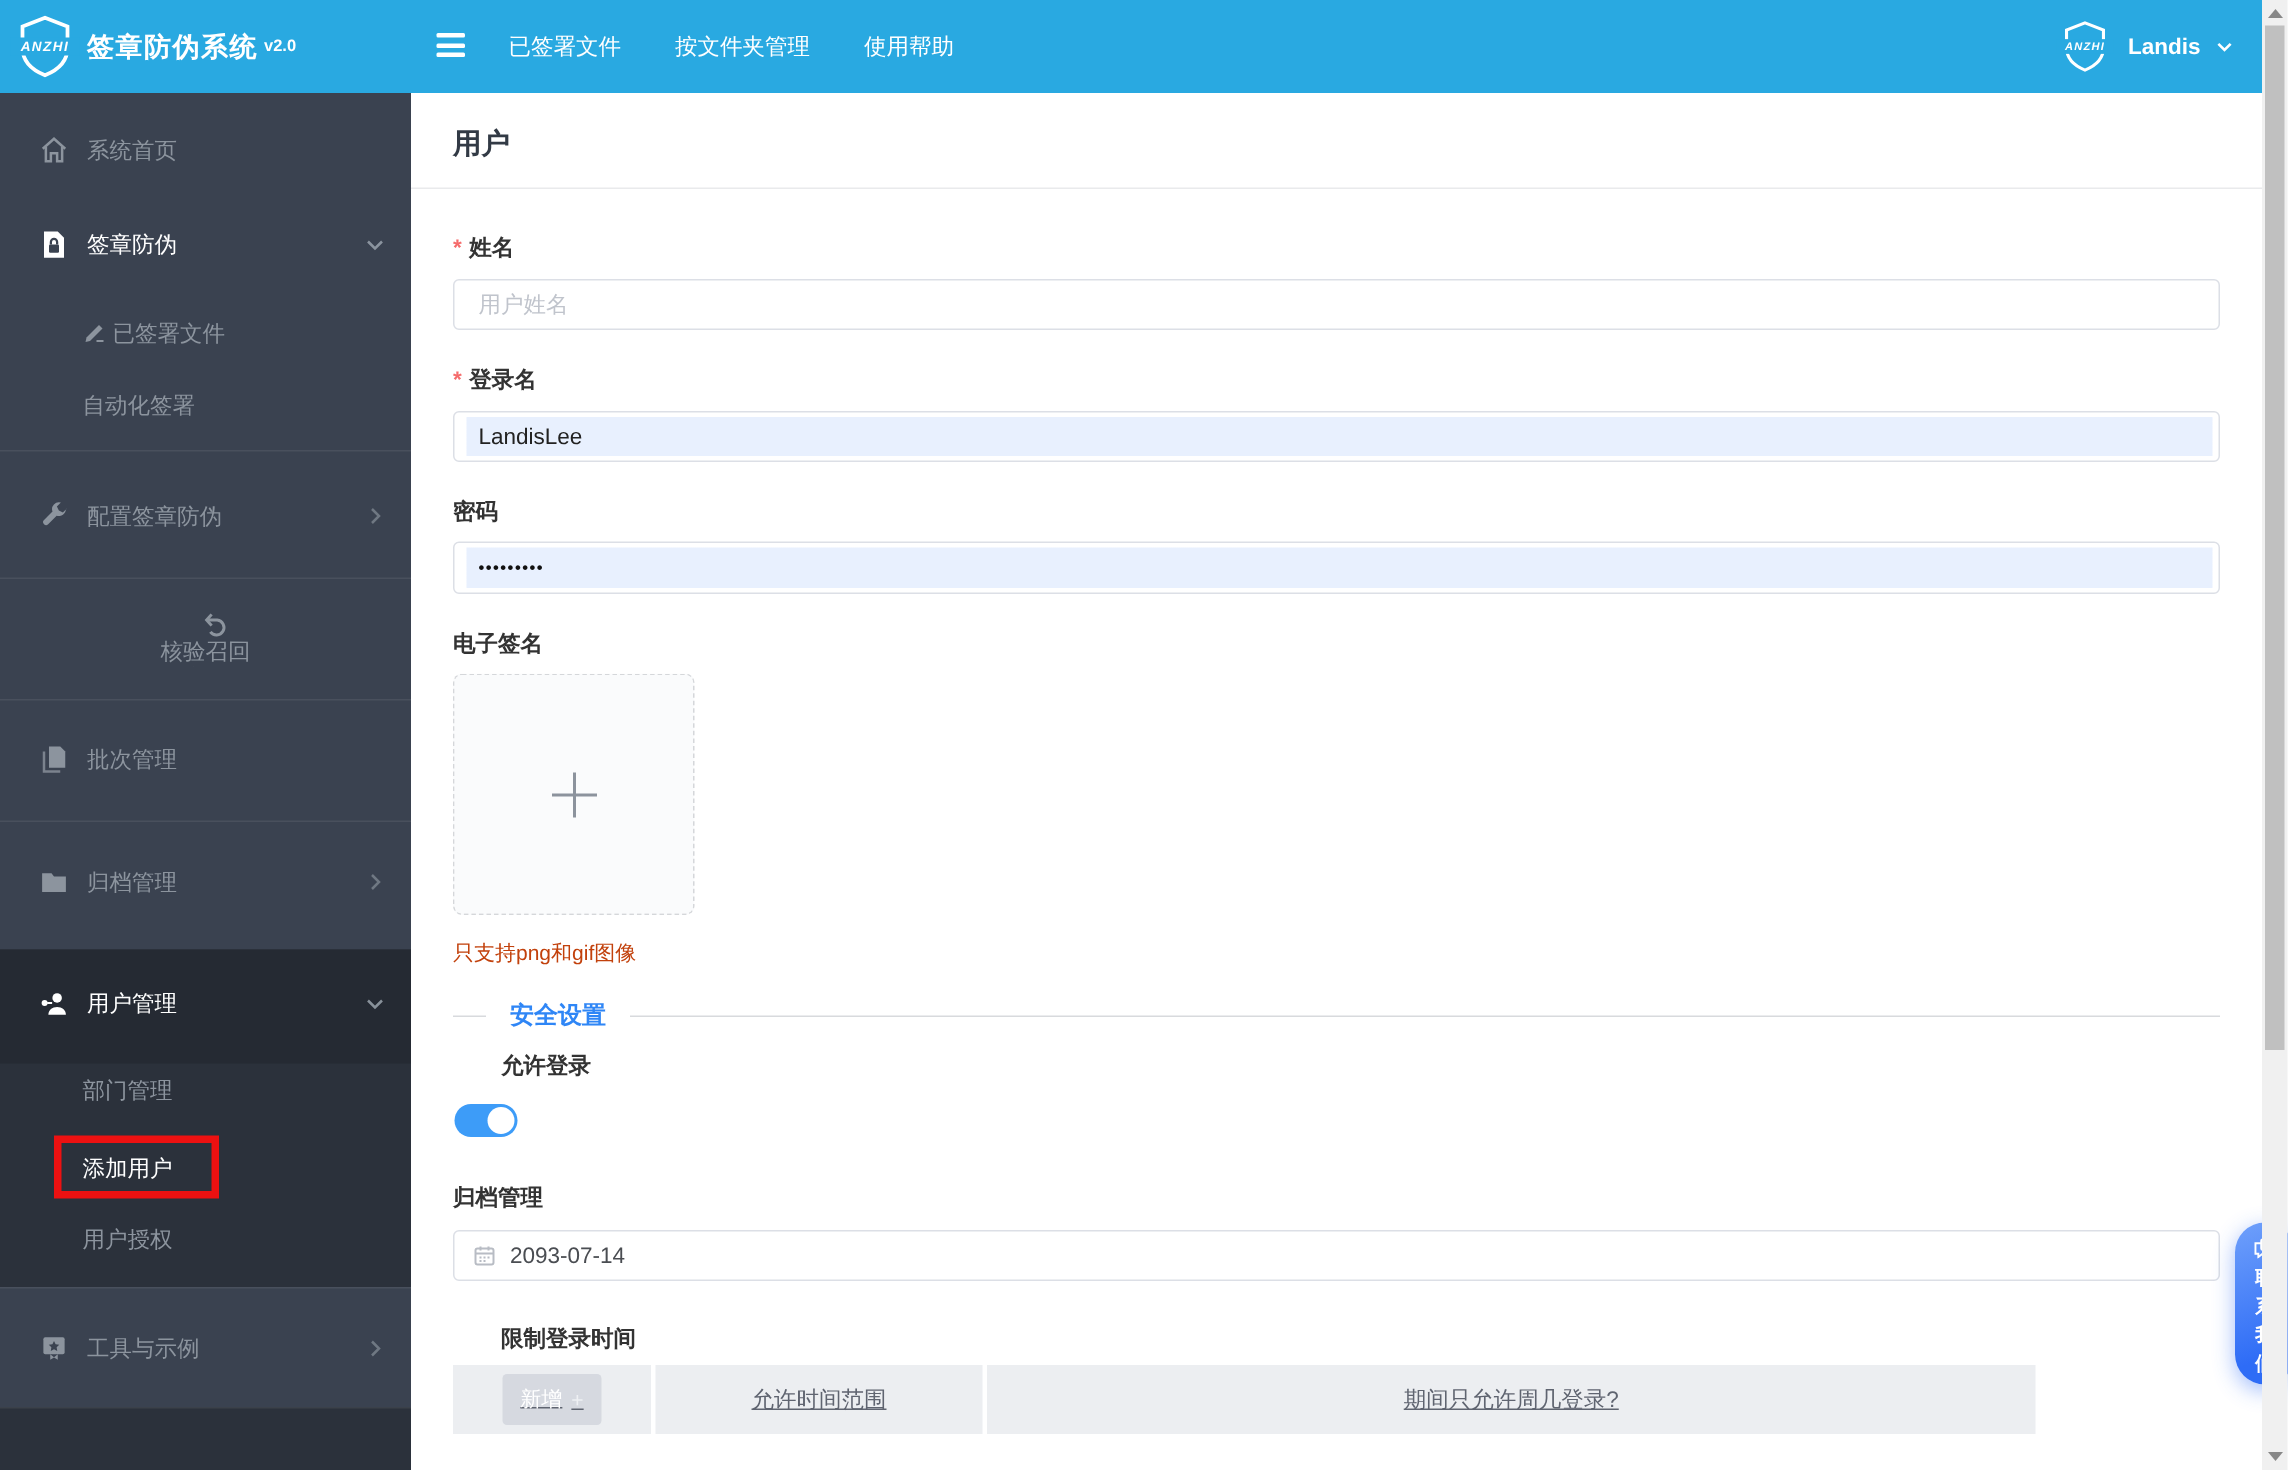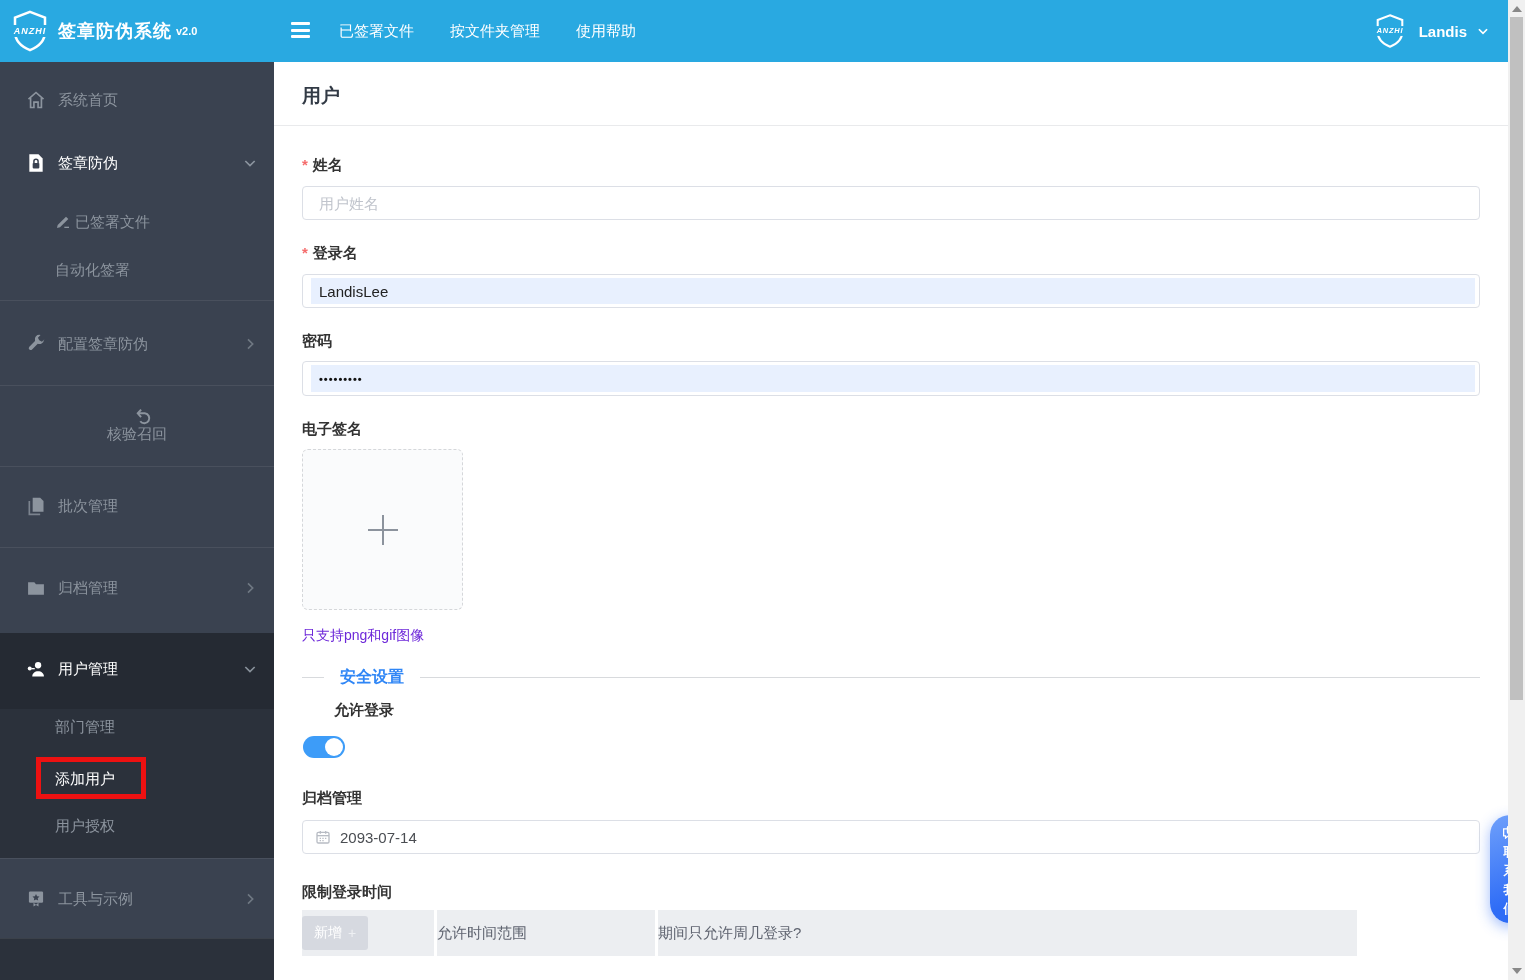--- a/index.html
+++ b/index.html
@@ -60,41 +60,41 @@
   .autofill { background:
       linear-gradient(#e8f0fe,#e8f0fe) no-repeat 8px 3px / calc(100% - 12px) calc(100% - 6px), #fff; }
   .pwd { font-size:11px; font-weight:bold; letter-spacing:1px; color:#111; display:flex; align-items:center; }
 
   .upload-box { position:absolute; left:28px; top:387px; width:161px; height:161px;
     border:1px dashed #d5d7da; border-radius:6px; background:#fafbfc; cursor:pointer; }
   .plus-icon { position:absolute; left:50%; top:50%; width:30px; height:30px; transform:translate(-50%,-50%); }
   .plus-icon::before, .plus-icon::after { content:""; position:absolute; background:#8c939d; }
   .plus-icon::before { left:14px; top:0; width:2px; height:30px; }
   .plus-icon::after { left:0; top:14px; width:30px; height:2px; }
-  .upload-hint { position:absolute; left:28px; top:565px; font-size:14px; color:#6d28d9; }
+  .upload-hint { position:absolute; left:28px; top:565px; font-size:14px; color:#c2410c; }
 
   .section-divider { position:absolute; left:28px; top:604px; width:1178px; height:22px;
     display:flex; align-items:center; }
   .section-divider .line-s { width:22px; height:1px; background:#d8dadd; }
   .section-divider .sec-title { font-size:16px; font-weight:bold; color:#2f86f6; margin:0 16px; }
   .section-divider .line-l { flex:1; height:1px; background:#d8dadd; }
 
   .toggle { position:absolute; left:29px; top:674px; width:42px; height:22px; border-radius:11px;
     background:#3d9cf8; cursor:pointer; }
   .toggle .knob { position:absolute; right:2px; top:2px; width:18px; height:18px; border-radius:50%; background:#fff; }
 
   .datefield { position:absolute; left:28px; top:758px; width:1178px; height:34px;
     border:1px solid #dcdfe6; border-radius:4px; display:flex; align-items:center; padding:0 12px;
     color:#4a4d52; font-size:15px; cursor:pointer; background:#fff; }
   .datefield .cal { width:16px; height:16px; margin-right:9px; flex:0 0 auto; }
 
   .login-table { position:absolute; left:28px; top:848px; width:1055px; height:46px;
     display:flex; gap:3px; }
   .login-table .th { background:#eceef1; height:46px; display:flex; align-items:center;
-    font-size:15px; color:#5f6470; }
+    justify-content:center; font-size:15px; color:#5f6470;text-decoration:underline; }
   .th.c0 { width:132px; } .th.c1 { width:331px; } .th.c2 { width:218px; } .th.c3 { flex:1; }
   .add-btn { background:#d6d9e0; color:#fff; font-size:14px; padding:8px 12px; border:none;
     border-radius:3px; cursor:not-allowed; display:flex; align-items:center; gap:6px; }
   .add-btn .plus { color:#eef0f3; font-size:14px; }
 
   
   .contact-btn { position:absolute; left:1458px; top:815px; width:40px; height:108px; z-index:40;
     border-radius:20px; background:linear-gradient(160deg,#6fa0fb 0%,#2e6cf6 80%);
     box-shadow:0 4px 14px rgba(46,108,246,.45); color:#fff; cursor:pointer;
     display:flex; flex-direction:column; align-items:center; padding-top:10px;margin-left:32px; }
@@ -332,21 +332,21 @@
         <line x1="16" y1="3" x2="16" y2="7"></line>
       <line x1="7" y1="14" x2="9" y2="14"></line>
         <line x1="11" y1="14" x2="13" y2="14"></line>
         <line x1="15" y1="14" x2="17" y2="14"></line>
       <line x1="7" y1="17.5" x2="9" y2="17.5"></line>
         <line x1="11" y1="17.5" x2="13" y2="17.5"></line>
     </svg>
     <span>2093-07-14</span>
   </div>
 
-  <div class="form-label" style="top:821px;">
+  <div class="form-label" style="top:821px;margin-left:32px;">
     <span>限制登录时间</span>
   </div>
   <div class="login-table">
     <div class="th c0">
       <button class="add-btn">
         <span>新增</span>
         <span class="plus">+</span>
       </button>
     </div>
     <div class="th c2">允许时间范围</div>

